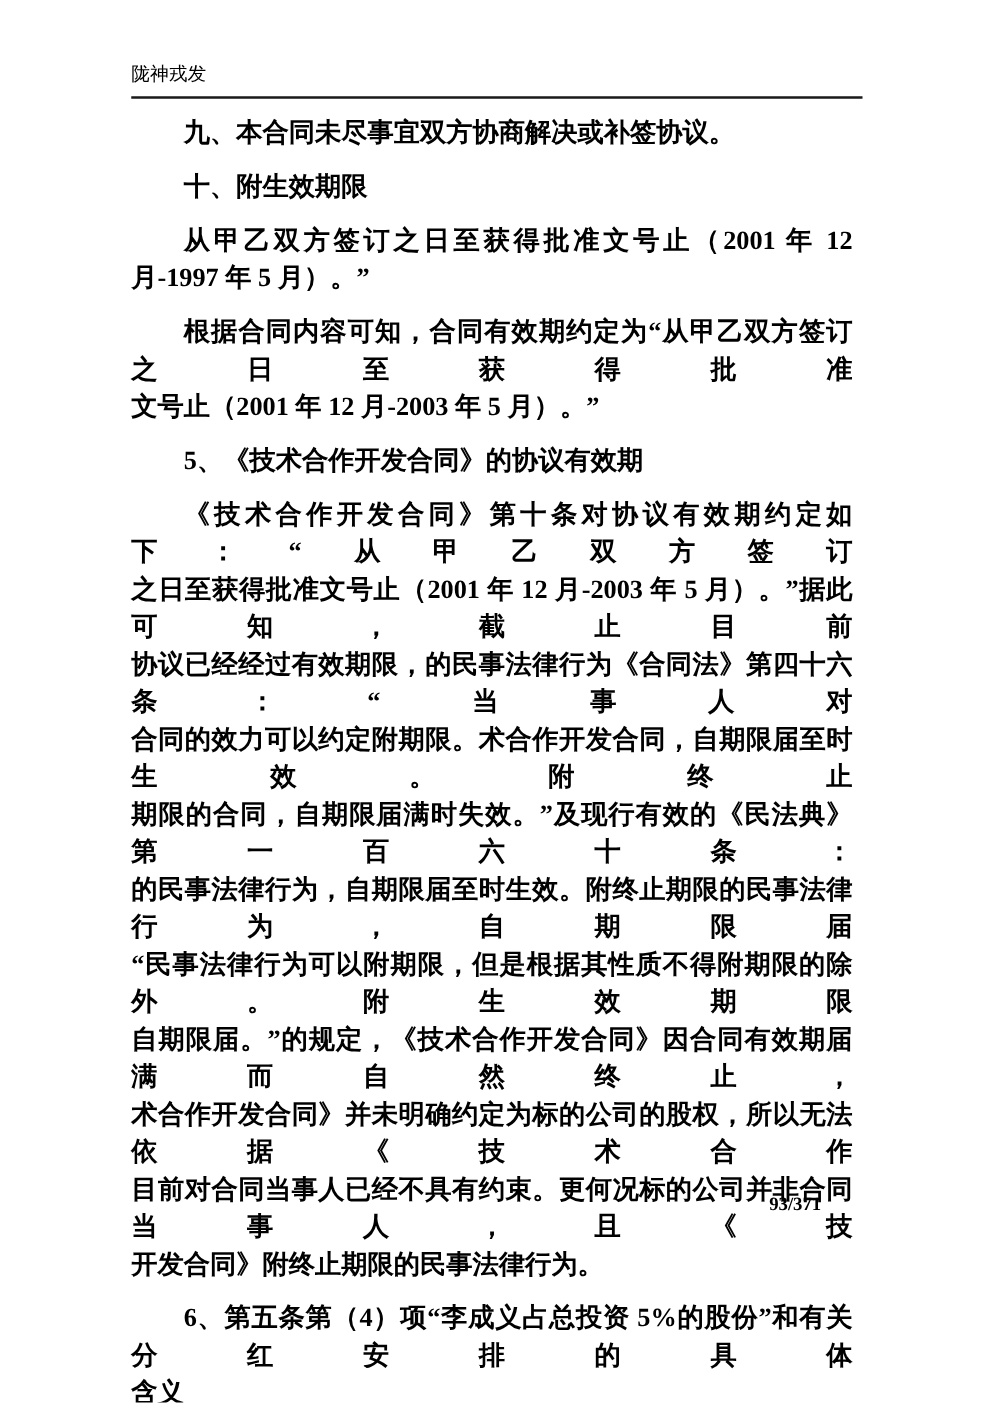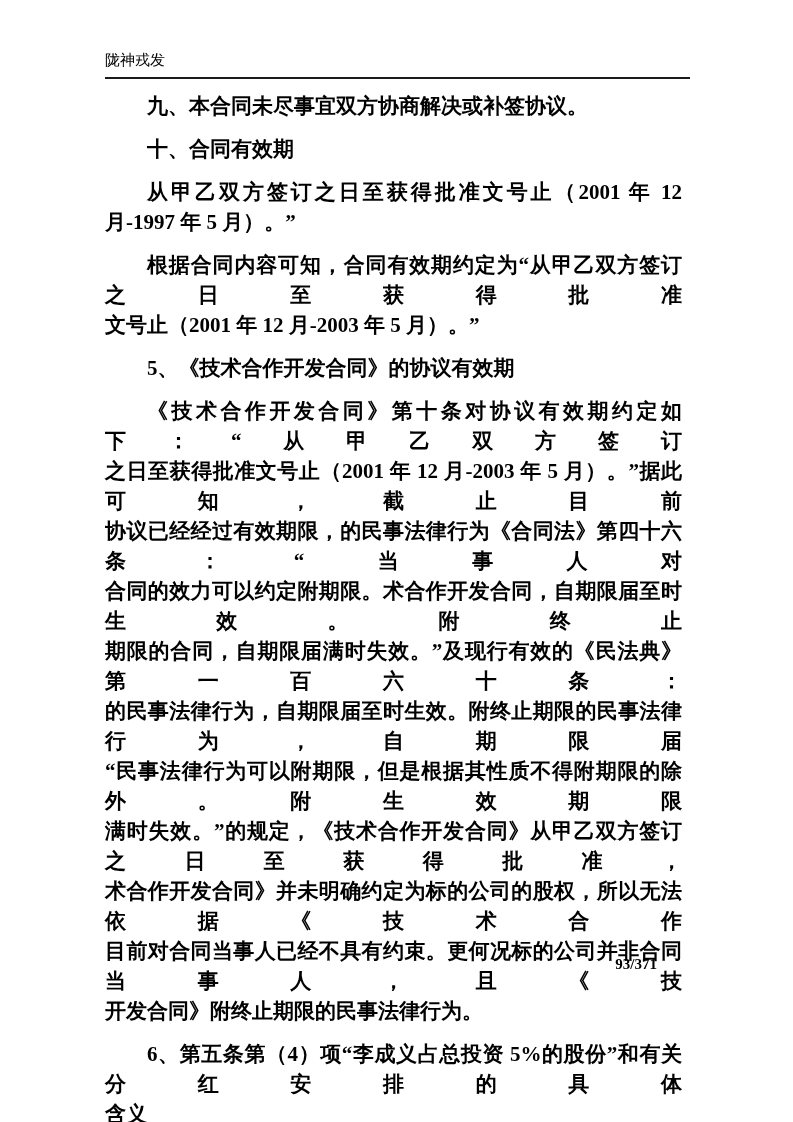--- a/index.html
+++ b/index.html
@@ -71,41 +71,41 @@
   <div class="header">
     <span>陇神戎发</span>
   </div>
   <div class="header-rule"></div>
 
   <div class="content">
       <div class="para">
         <div class="line first last">九、本合同未尽事宜双方协商解决或补签协议。</div>
       </div>
       <div class="para">
-        <div class="line first last">十、合同有效期</div>
+        <div class="line first last">十、附生效期限</div>
       </div>
       <div class="para">
         <div class="line first last">从甲乙双方签订之日至获得批准文号止（2001 年 12 月-1997 年 5 月）。”</div>
       </div>
       <div class="para">
         <div class="line first">根据合同内容可知，合同有效期约定为“从甲乙双方签订之日至获得批准</div>
         <div class="line last">文号止（2001 年 12 月-2003 年 5 月）。”</div>
       </div>
       <div class="para">
         <div class="line first last">5、《技术合作开发合同》的协议有效期</div>
       </div>
       <div class="para">
         <div class="line first">《技术合作开发合同》第十条对协议有效期约定如下：“从甲乙双方签订</div>
         <div class="line">之日至获得批准文号止（2001 年 12 月-2003 年 5 月）。”据此可知，截止目前</div>
         <div class="line">协议已经经过有效期限，的民事法律行为《合同法》第四十六条：“当事人对</div>
         <div class="line">合同的效力可以约定附期限。术合作开发合同，自期限届至时生效。附终止</div>
         <div class="line">期限的合同，自期限届满时失效。”及现行有效的《民法典》第一百六十条：</div>
         <div class="line">的民事法律行为，自期限届至时生效。附终止期限的民事法律行为，自期限届</div>
         <div class="line">“民事法律行为可以附期限，但是根据其性质不得附期限的除外。附生效期限</div>
-        <div class="line">满时失效。”的规定，《技术合作开发合同》从甲乙双方签订之日至获得批准，</div>
+        <div class="line">自期限届。”的规定，《技术合作开发合同》因合同有效期届满而自然终止，</div>
         <div class="line">术合作开发合同》并未明确约定为标的公司的股权，所以无法依据《技术合作</div>
         <div class="line">目前对合同当事人已经不具有约束。更何况标的公司并非合同当事人，且《技</div>
         <div class="line last">开发合同》附终止期限的民事法律行为。</div>
       </div>
       <div class="para">
         <div class="line first">6、第五条第（4）项“李成义占总投资 5%的股份”和有关分红安排的具体</div>
         <div class="line last">含义</div>
       </div>
     </div>
 

